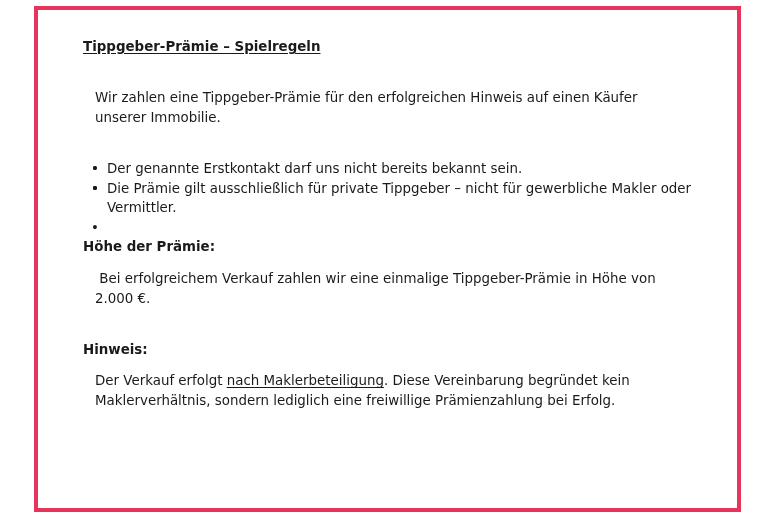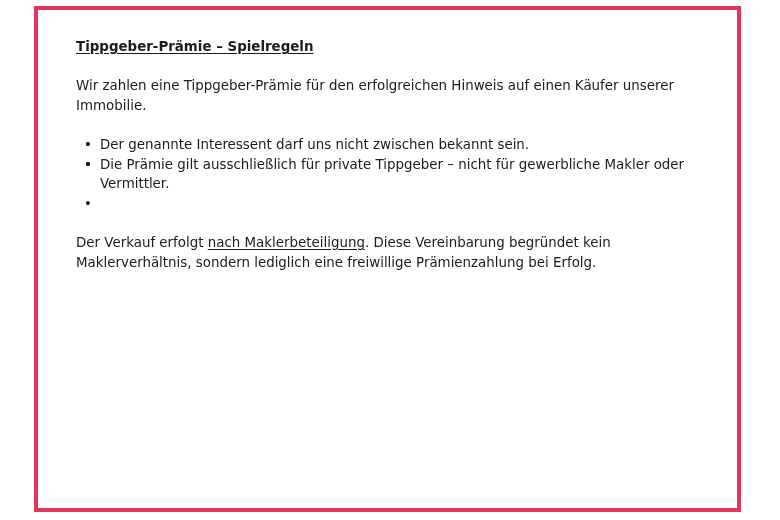--- a/index.html
+++ b/index.html
@@ -19,39 +19,39 @@
       position: absolute;
       left: 34px;
       top: 6px;
       width: 699px;
       height: 498px;
       border: 4px solid #e8335a;
       box-sizing: content-box;
     }
     .content {
       position: absolute;
-      left: 76px;
+      left: 83px;
       top: 37px;
       width: 620px;
       font-size: 13.4px;
       line-height: 19.6px;
       letter-spacing: 0px;
     }
     .title {
       font-weight: bold;
       text-decoration: underline;
       text-underline-offset: 2px;
       margin: 0;
       height: 19.6px;
     }
     .spacer {
       height: 19.6px;
     }
     p {
-      margin: 0;
+      margin: 12px;
     }
     .heading {
       font-weight: bold;
       margin: 0;
     }
     ul.bullets {
       list-style: none;
       margin: 0;
       padding: 0;
     }
@@ -80,34 +80,37 @@
 
   <p>Wir zahlen eine Tippgeber-Prämie für den erfolgreichen Hinweis auf einen Käufer unserer Immobilie.</p>
   <div class="spacer"></div>
 
   <ul class="bullets">
     <li>
       <span class="dot">•</span>
     </li>
     <li>
       <span class="dot">•</span>
-      <span>Der genannte Interessent darf uns nicht zwischen bekannt sein.</span>
+      <span>Der genannte Erstkontakt darf uns nicht bereits bekannt sein.</span>
     </li>
     <li>
       <span class="dot">•</span>
     </li>
     <li>
       <span class="dot">•</span>
     </li>
     <li>
       <span class="dot">•</span>
       <span>Die Prämie gilt ausschließlich für private Tippgeber – nicht für gewerbliche Makler oder Vermittler.</span>
     </li>
     <li>
       <span class="dot">•</span>
     </li>
   </ul>
   <div class="spacer"></div>
 
+  <p class="heading">Höhe der Prämie:</p>
+  <p style="white-space: pre-wrap;"> Bei erfolgreichem Verkauf zahlen wir eine einmalige Tippgeber-Prämie in Höhe von 2.000 €.</p>
   <div class="spacer"></div>
 
+  <p class="heading">Hinweis:</p>
   <p><span style="white-space: pre-wrap;">Der Verkauf erfolgt </span><span class="u">nach Maklerbeteiligung</span><span>. Diese Vereinbarung begründet kein Maklerverhältnis, sondern lediglich eine freiwillige Prämienzahlung bei Erfolg.</span></p>
 </div>
 
 </body></html>

